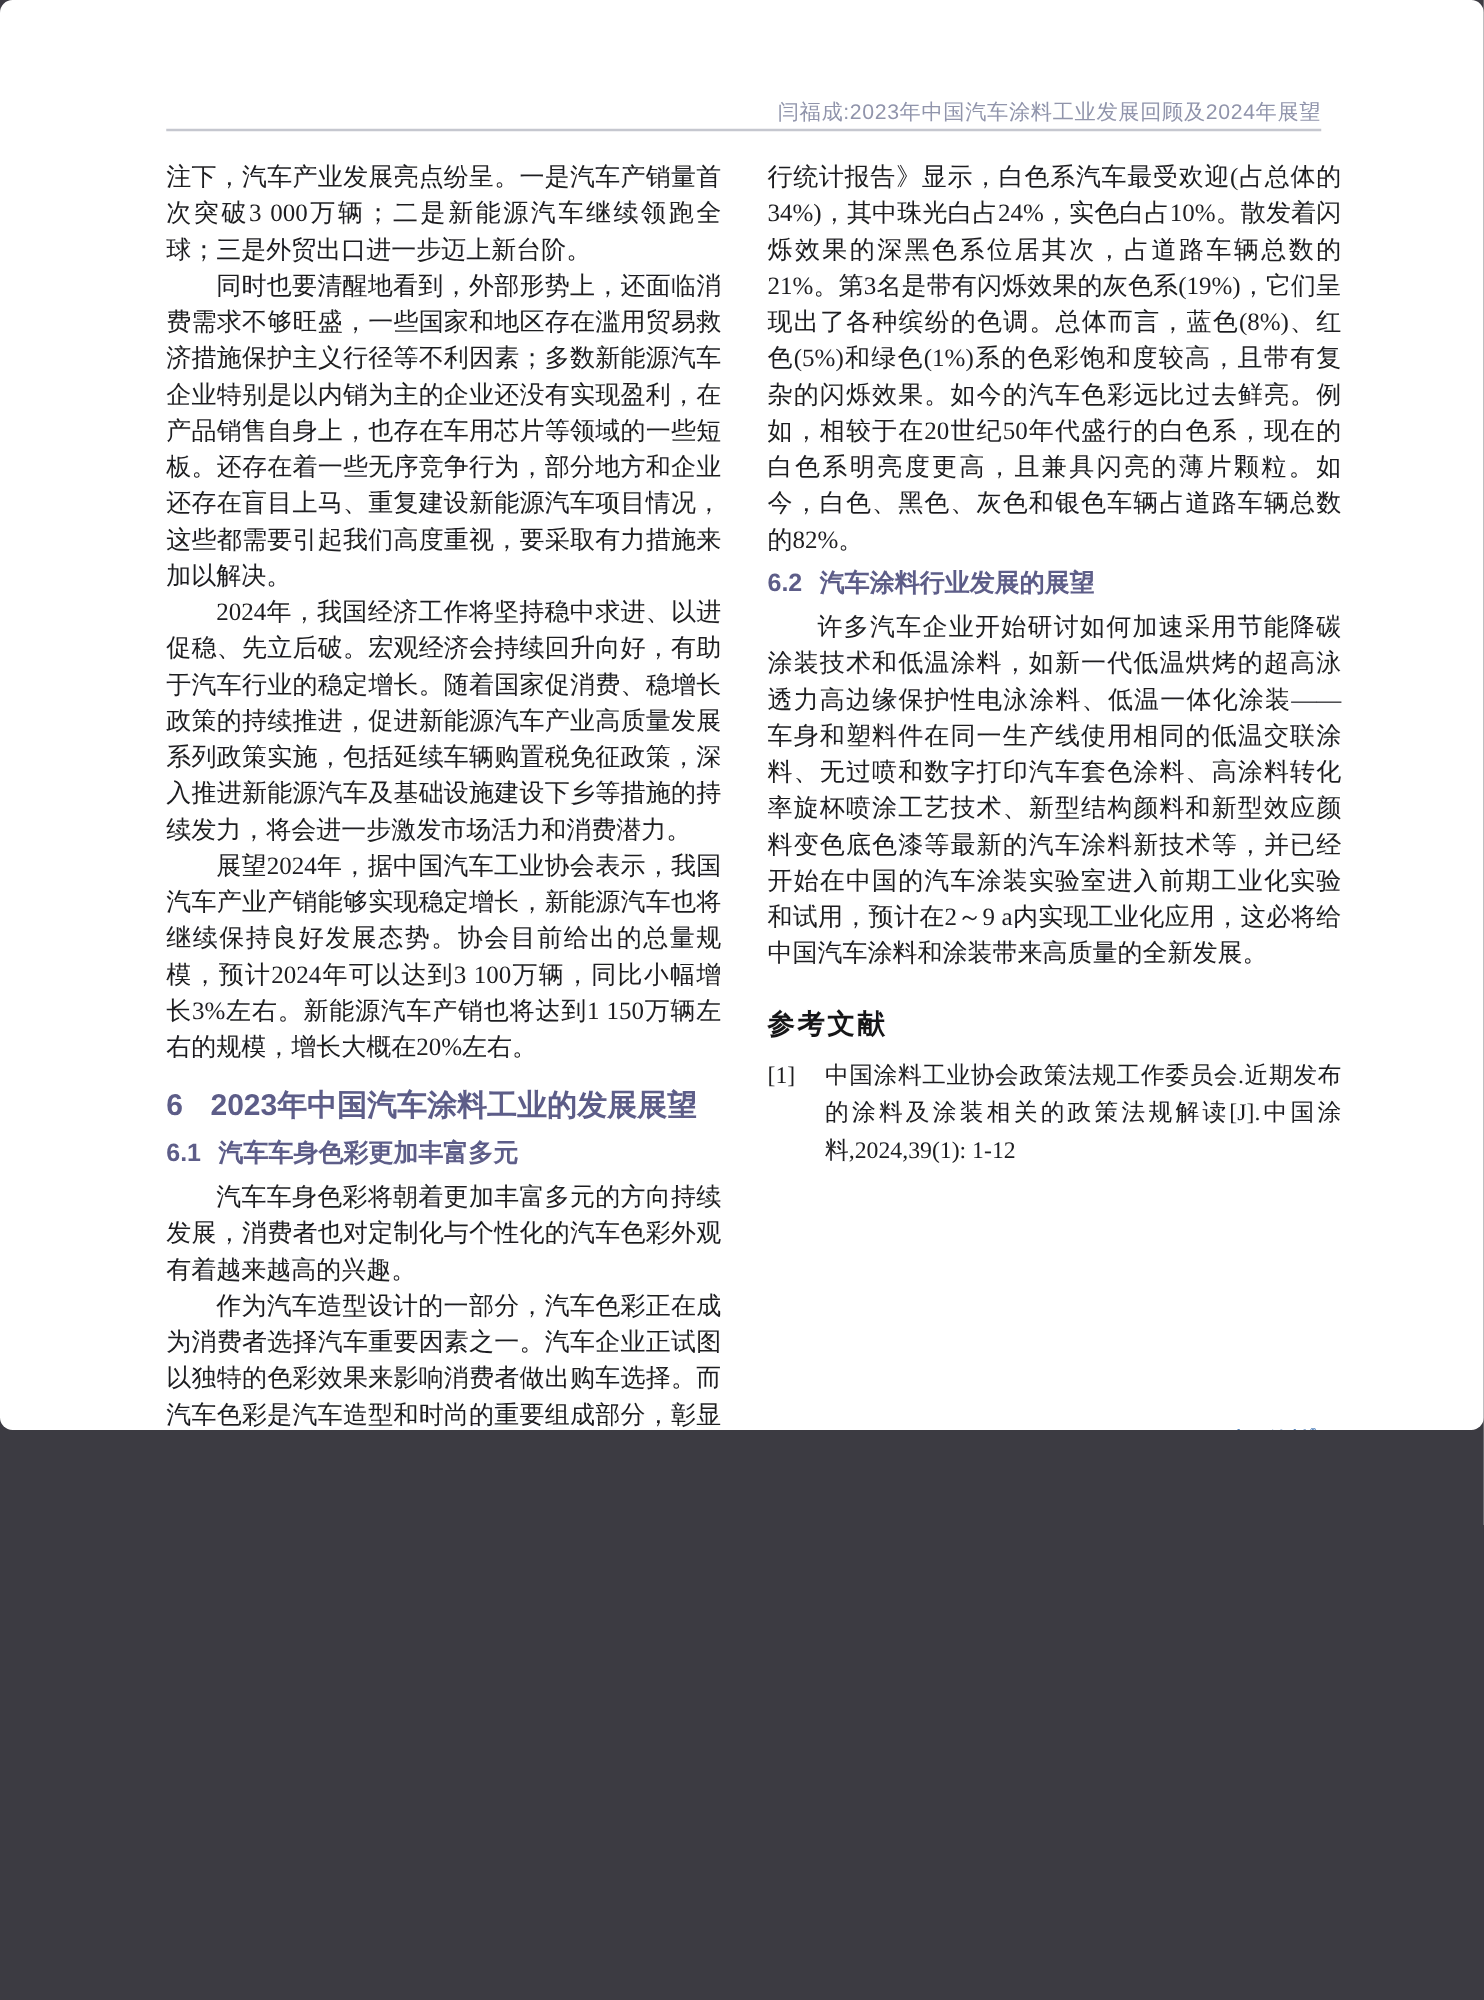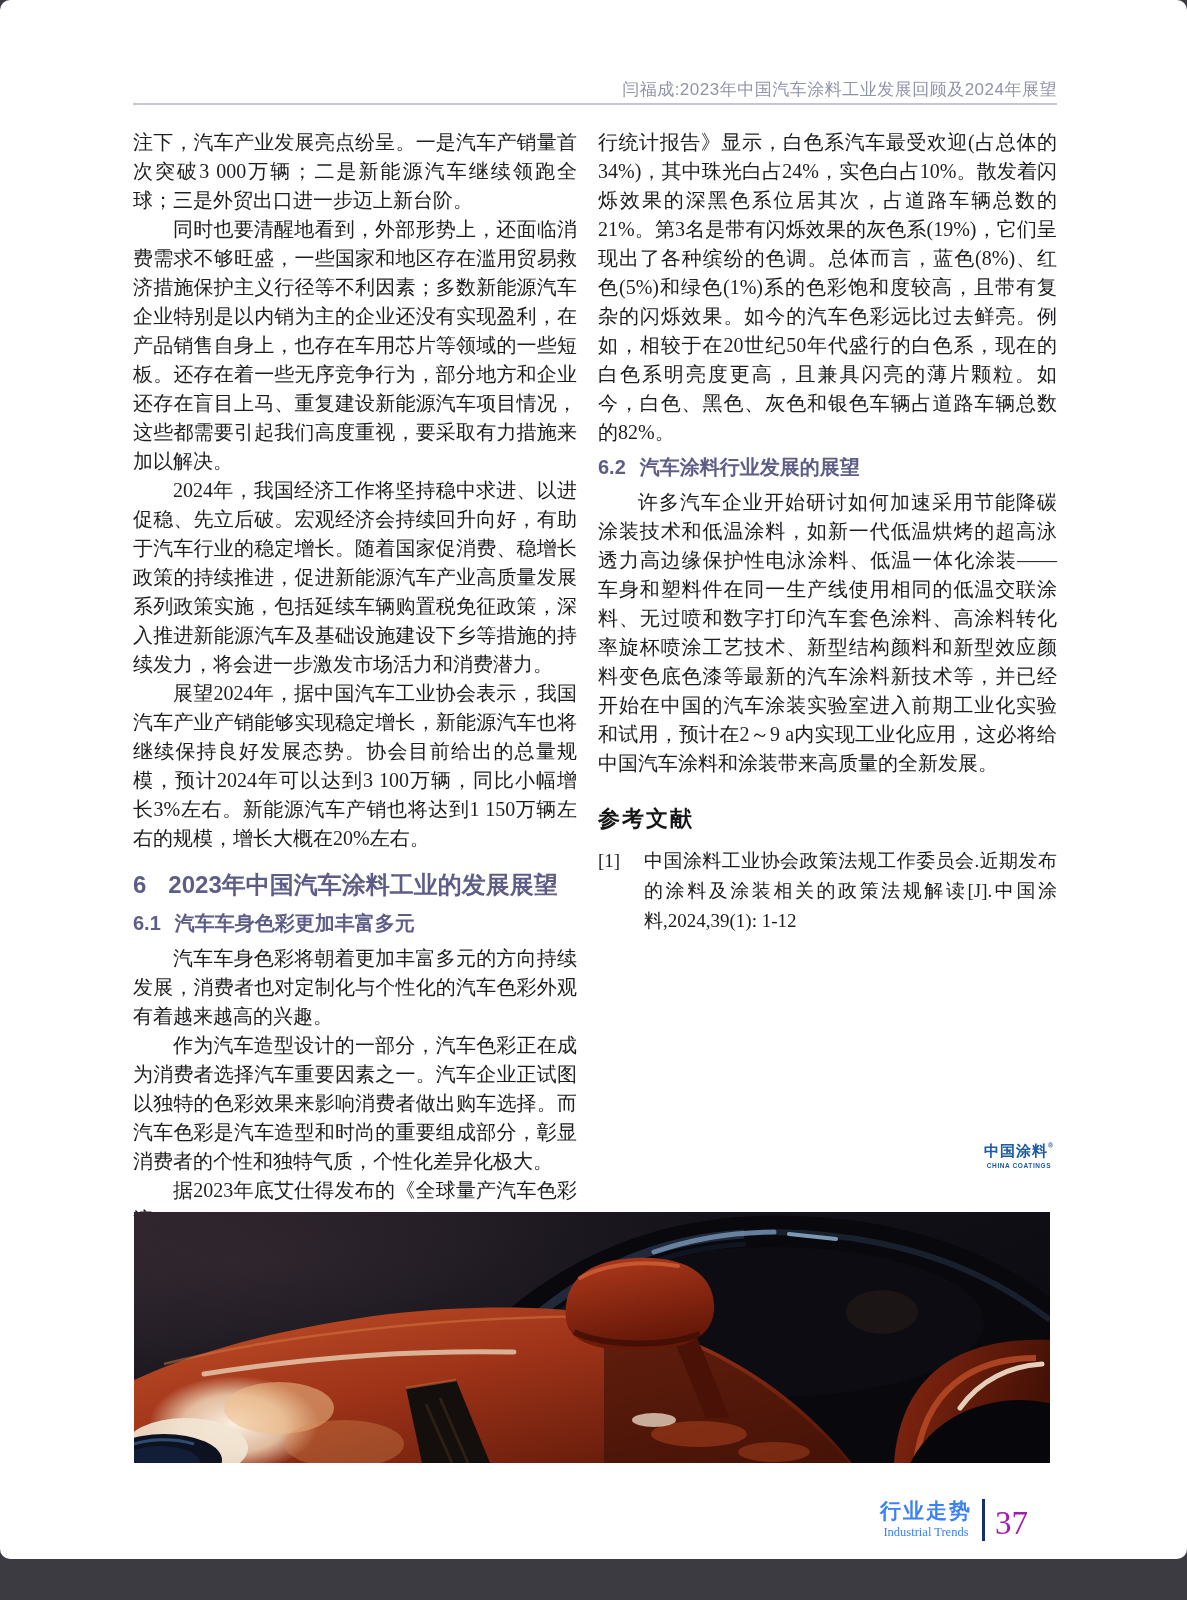--- a/index.html
+++ b/index.html
@@ -2,40 +2,40 @@
 <html lang="zh"><head>
 <meta charset="utf-8">
 <style>
   html,body{margin:0;padding:0;}
   body{
     background:#3c3b42;
     font-family:"Liberation Serif","DejaVu Serif",serif;
   }
   .page{
     position:relative;
-    width:1187px;height:1559px;
+    width:1187px;height:1144px;
     margin:0 auto;
     background:#ffffff;
     border-radius:10px;
     overflow:hidden;
   }
   
   .running-title{
     position:absolute;top:78px;right:130px;
     font-family:"Liberation Sans","DejaVu Sans",sans-serif;
     font-size:17px;color:#9094ab;letter-spacing:.5px;
   }
   .header-rule{
     position:absolute;left:133px;right:130px;top:103px;
     border-top:2px solid #c5c7cf;height:0;
   }
   
   .col{position:absolute;top:128px;color:#1d1d20;}
   .col-left{left:133px;width:444px;}
-  .col-right{left:598px;width:459px;}
+  .col-right{left:614px;width:459px;}
   p.body{
     margin:0;font-size:20px;line-height:29px;
     text-align:justify;text-indent:2em;
     font-family:"Liberation Serif","DejaVu Serif",serif;
   }
   p.body.noindent{text-indent:0;}
   .sec-h2{
     margin:16px 0 9px;
     font-family:"Liberation Sans","DejaVu Sans",sans-serif;
     font-weight:bold;font-size:24px;line-height:32px;color:#5d5d88;

